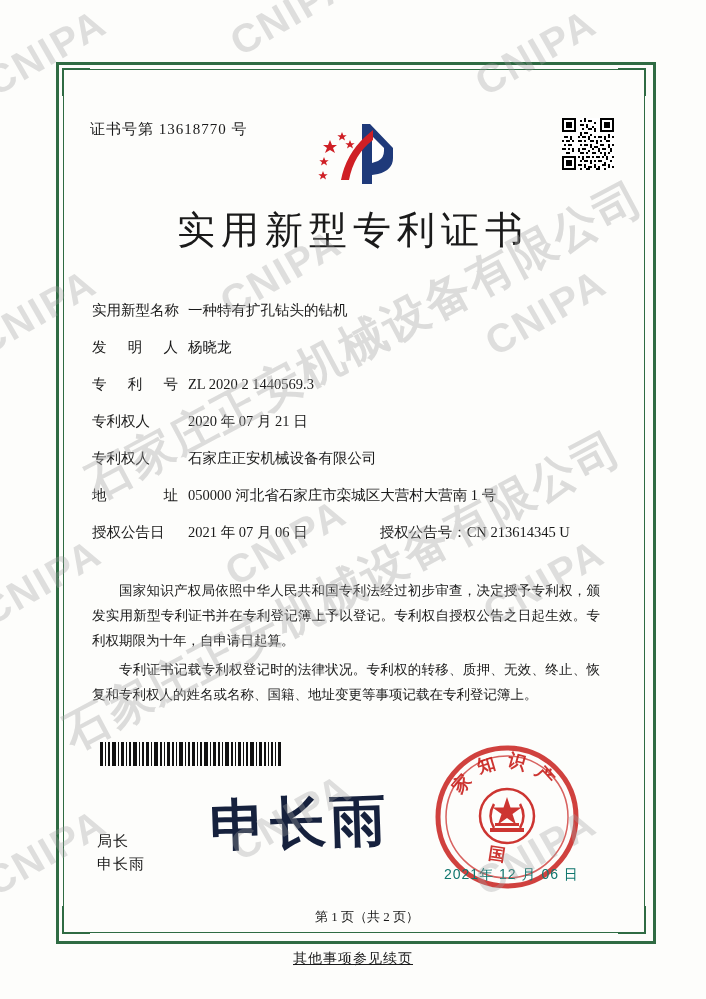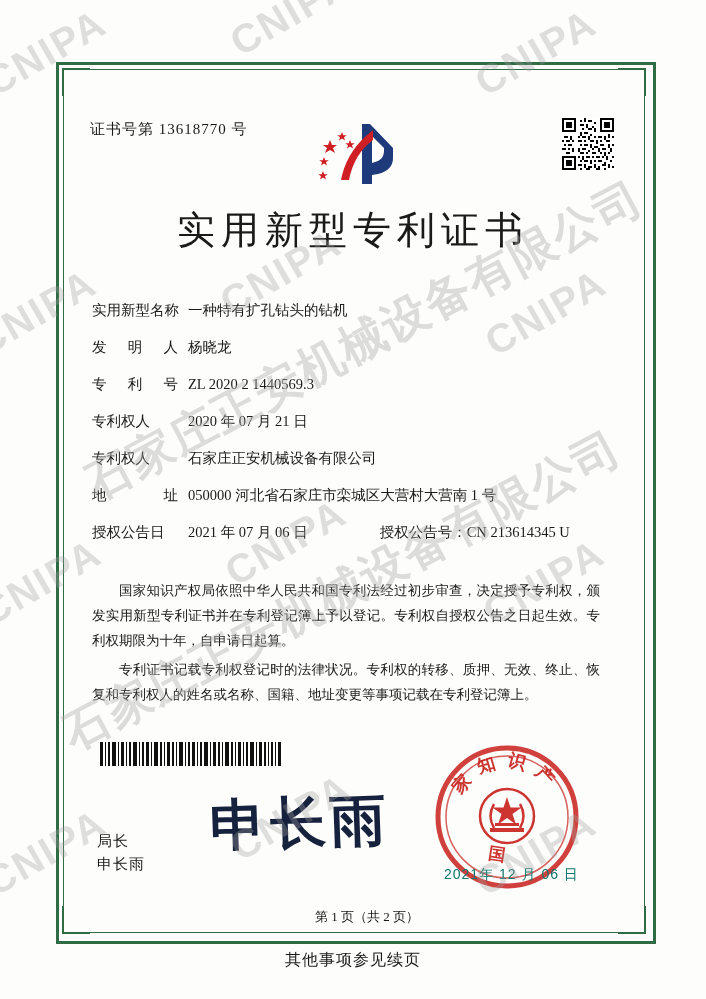--- a/index.html
+++ b/index.html
@@ -231,22 +231,23 @@
     text-align: center;
     font-size: 13px;
     margin-left: 28px;
   }
   .footer-note {
     position: absolute;
     left: 0;
     right: 0;
     top: 950px;
     text-align: center;
-    font-size: 16px;
+    font-size: 14px;
     letter-spacing: 1px;
+    text-decoration: underline;
   }
 </style>
 </head>
 <body>
 
 <div class="page">
 
   <div class="watermark-layer">
     <div class="wm wm-cnipa" style="left:-20px;  top:30px;">CNIPA</div>
     <div class="wm wm-cnipa" style="left:225px;  top:-10px;">CNIPA</div>

